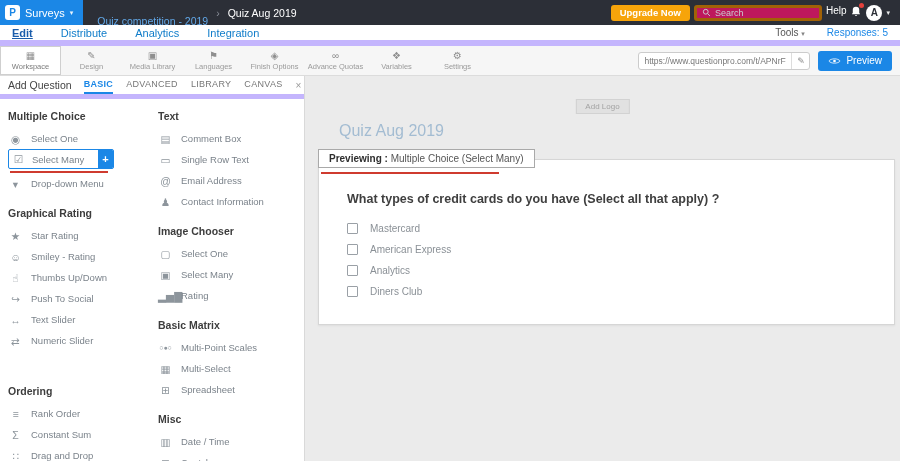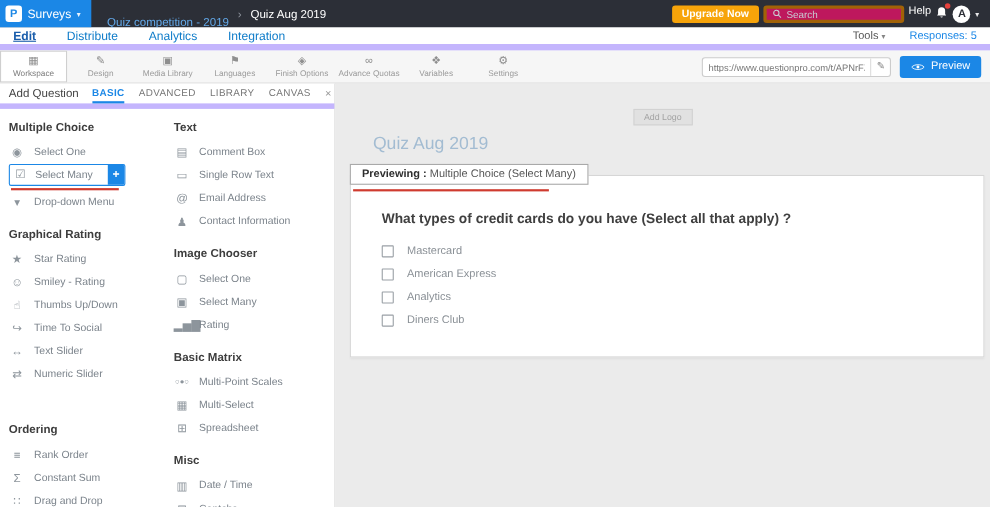--- a/index.html
+++ b/index.html
@@ -223,21 +223,21 @@
           <div class="qt-item">
             <span class="qt-icon">☺</span>
             <span>Smiley - Rating</span>
           </div>
           <div class="qt-item">
             <span class="qt-icon">☝</span>
             <span>Thumbs Up/Down</span>
           </div>
           <div class="qt-item">
             <span class="qt-icon">↪</span>
-            <span>Time To Social</span>
+            <span>Push To Social</span>
           </div>
           <div class="qt-item">
             <span class="qt-icon">↔</span>
             <span>Text Slider</span>
           </div>
           <div class="qt-item">
             <span class="qt-icon">⇄</span>
             <span>Numeric Slider</span>
           </div>
 

